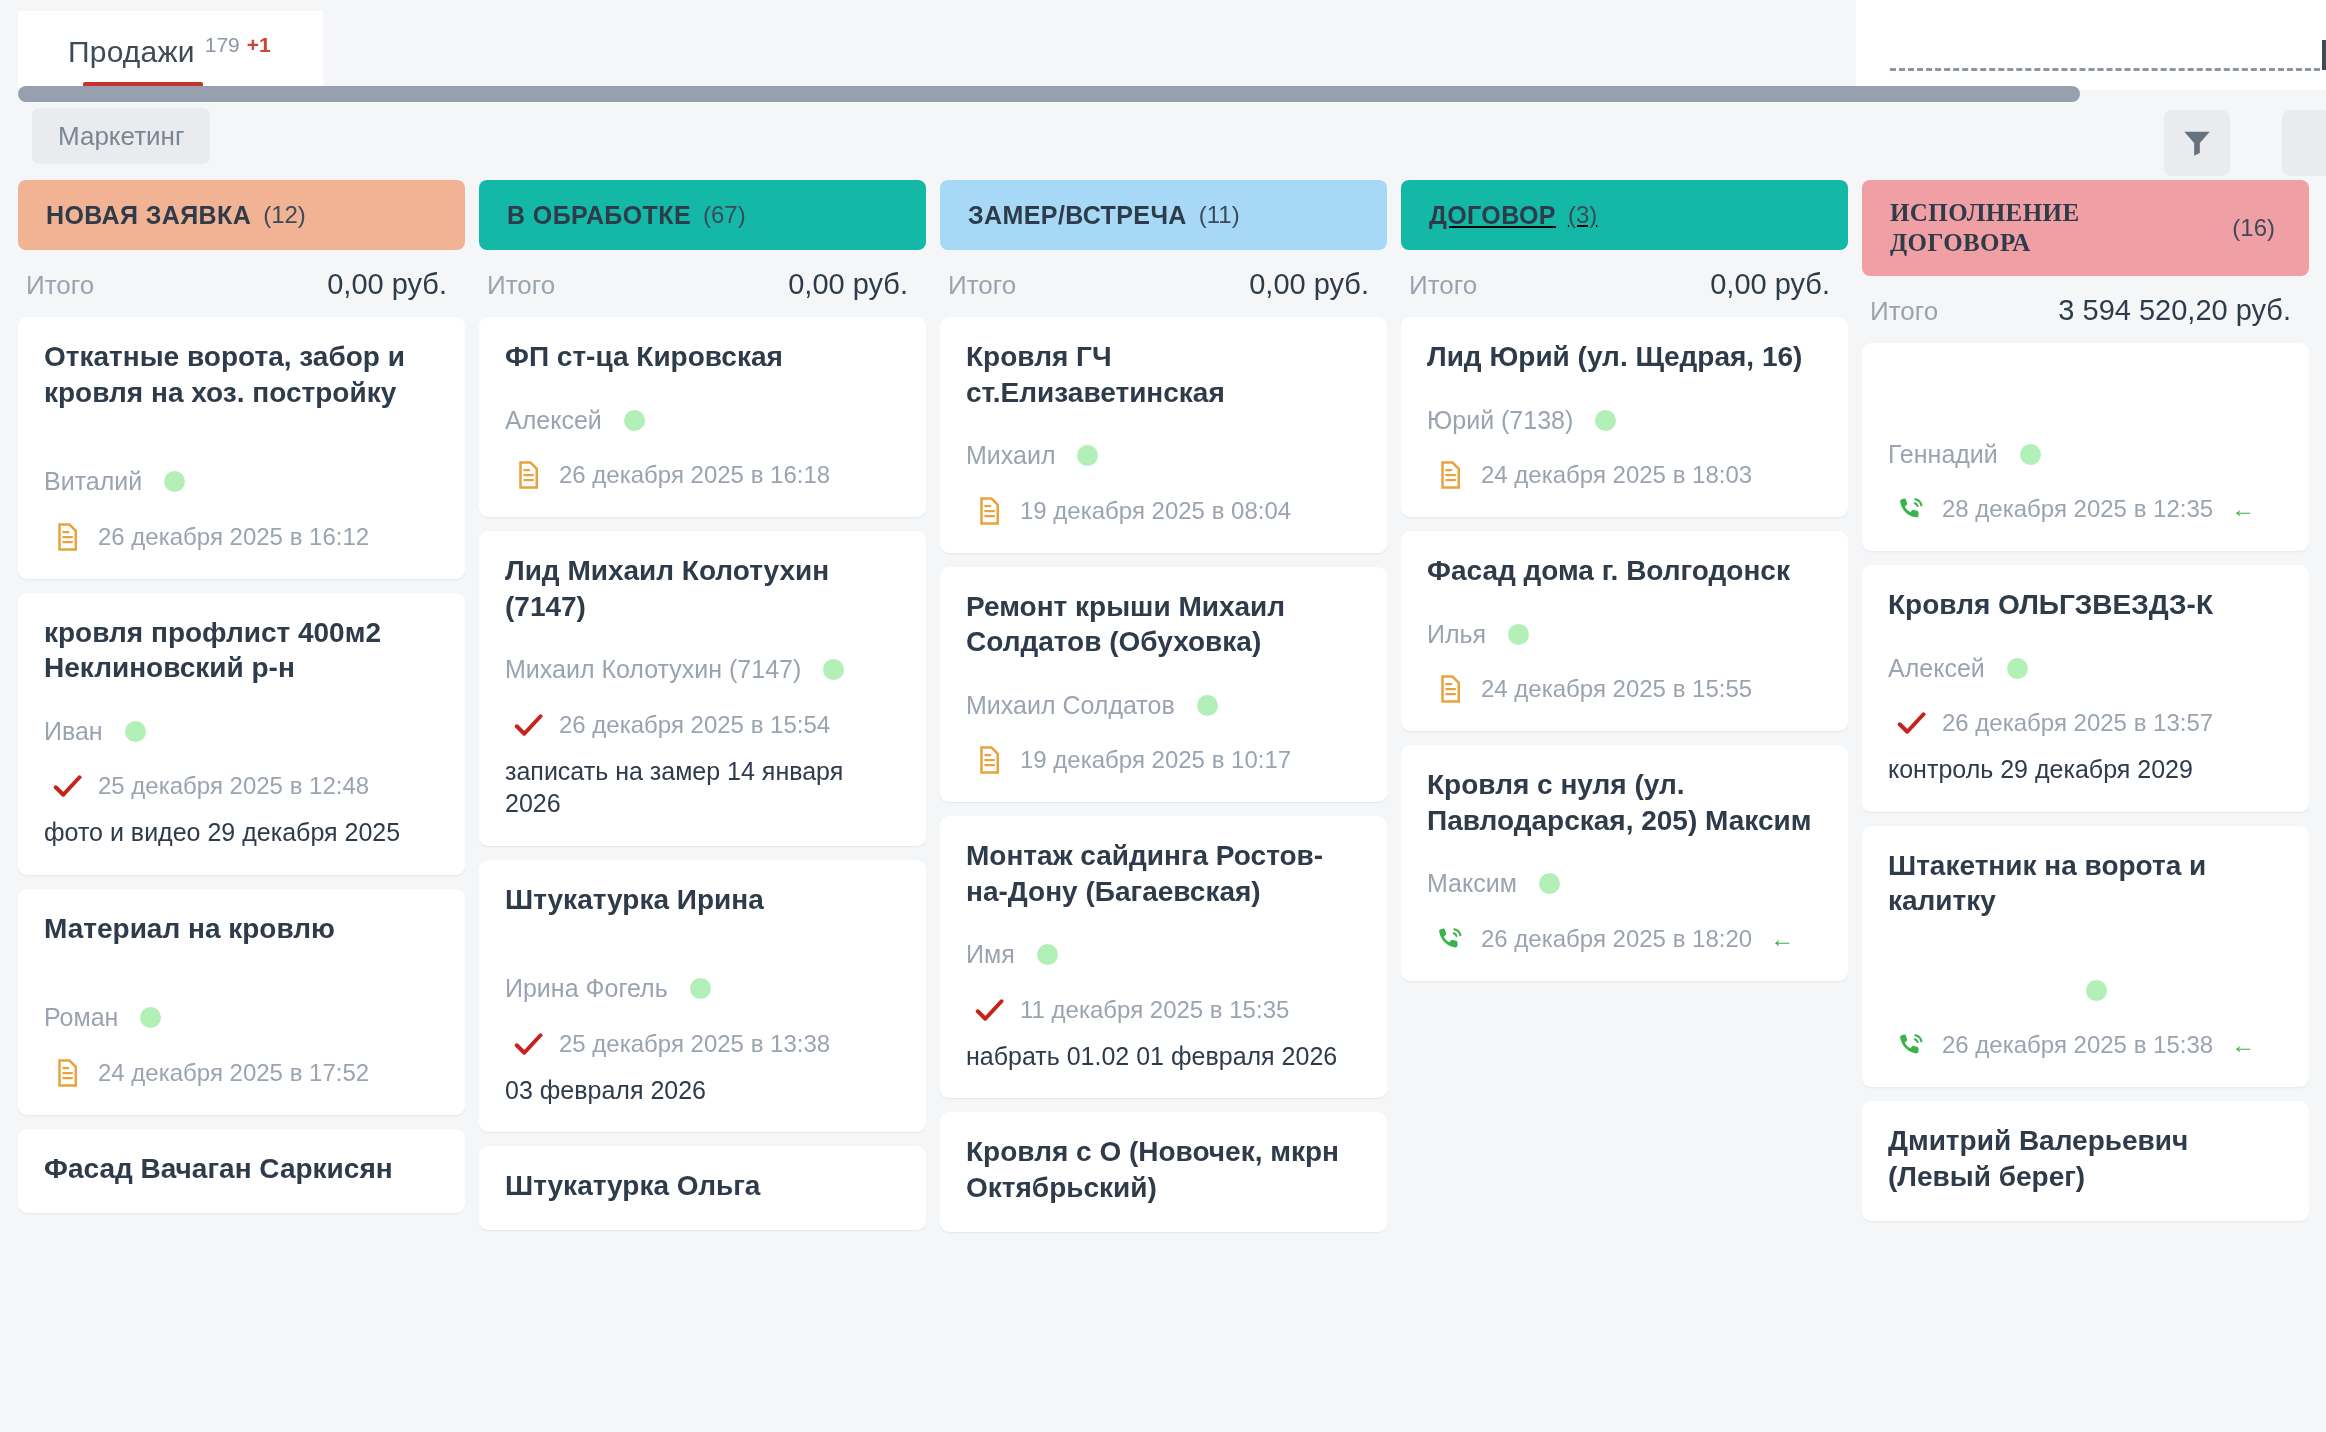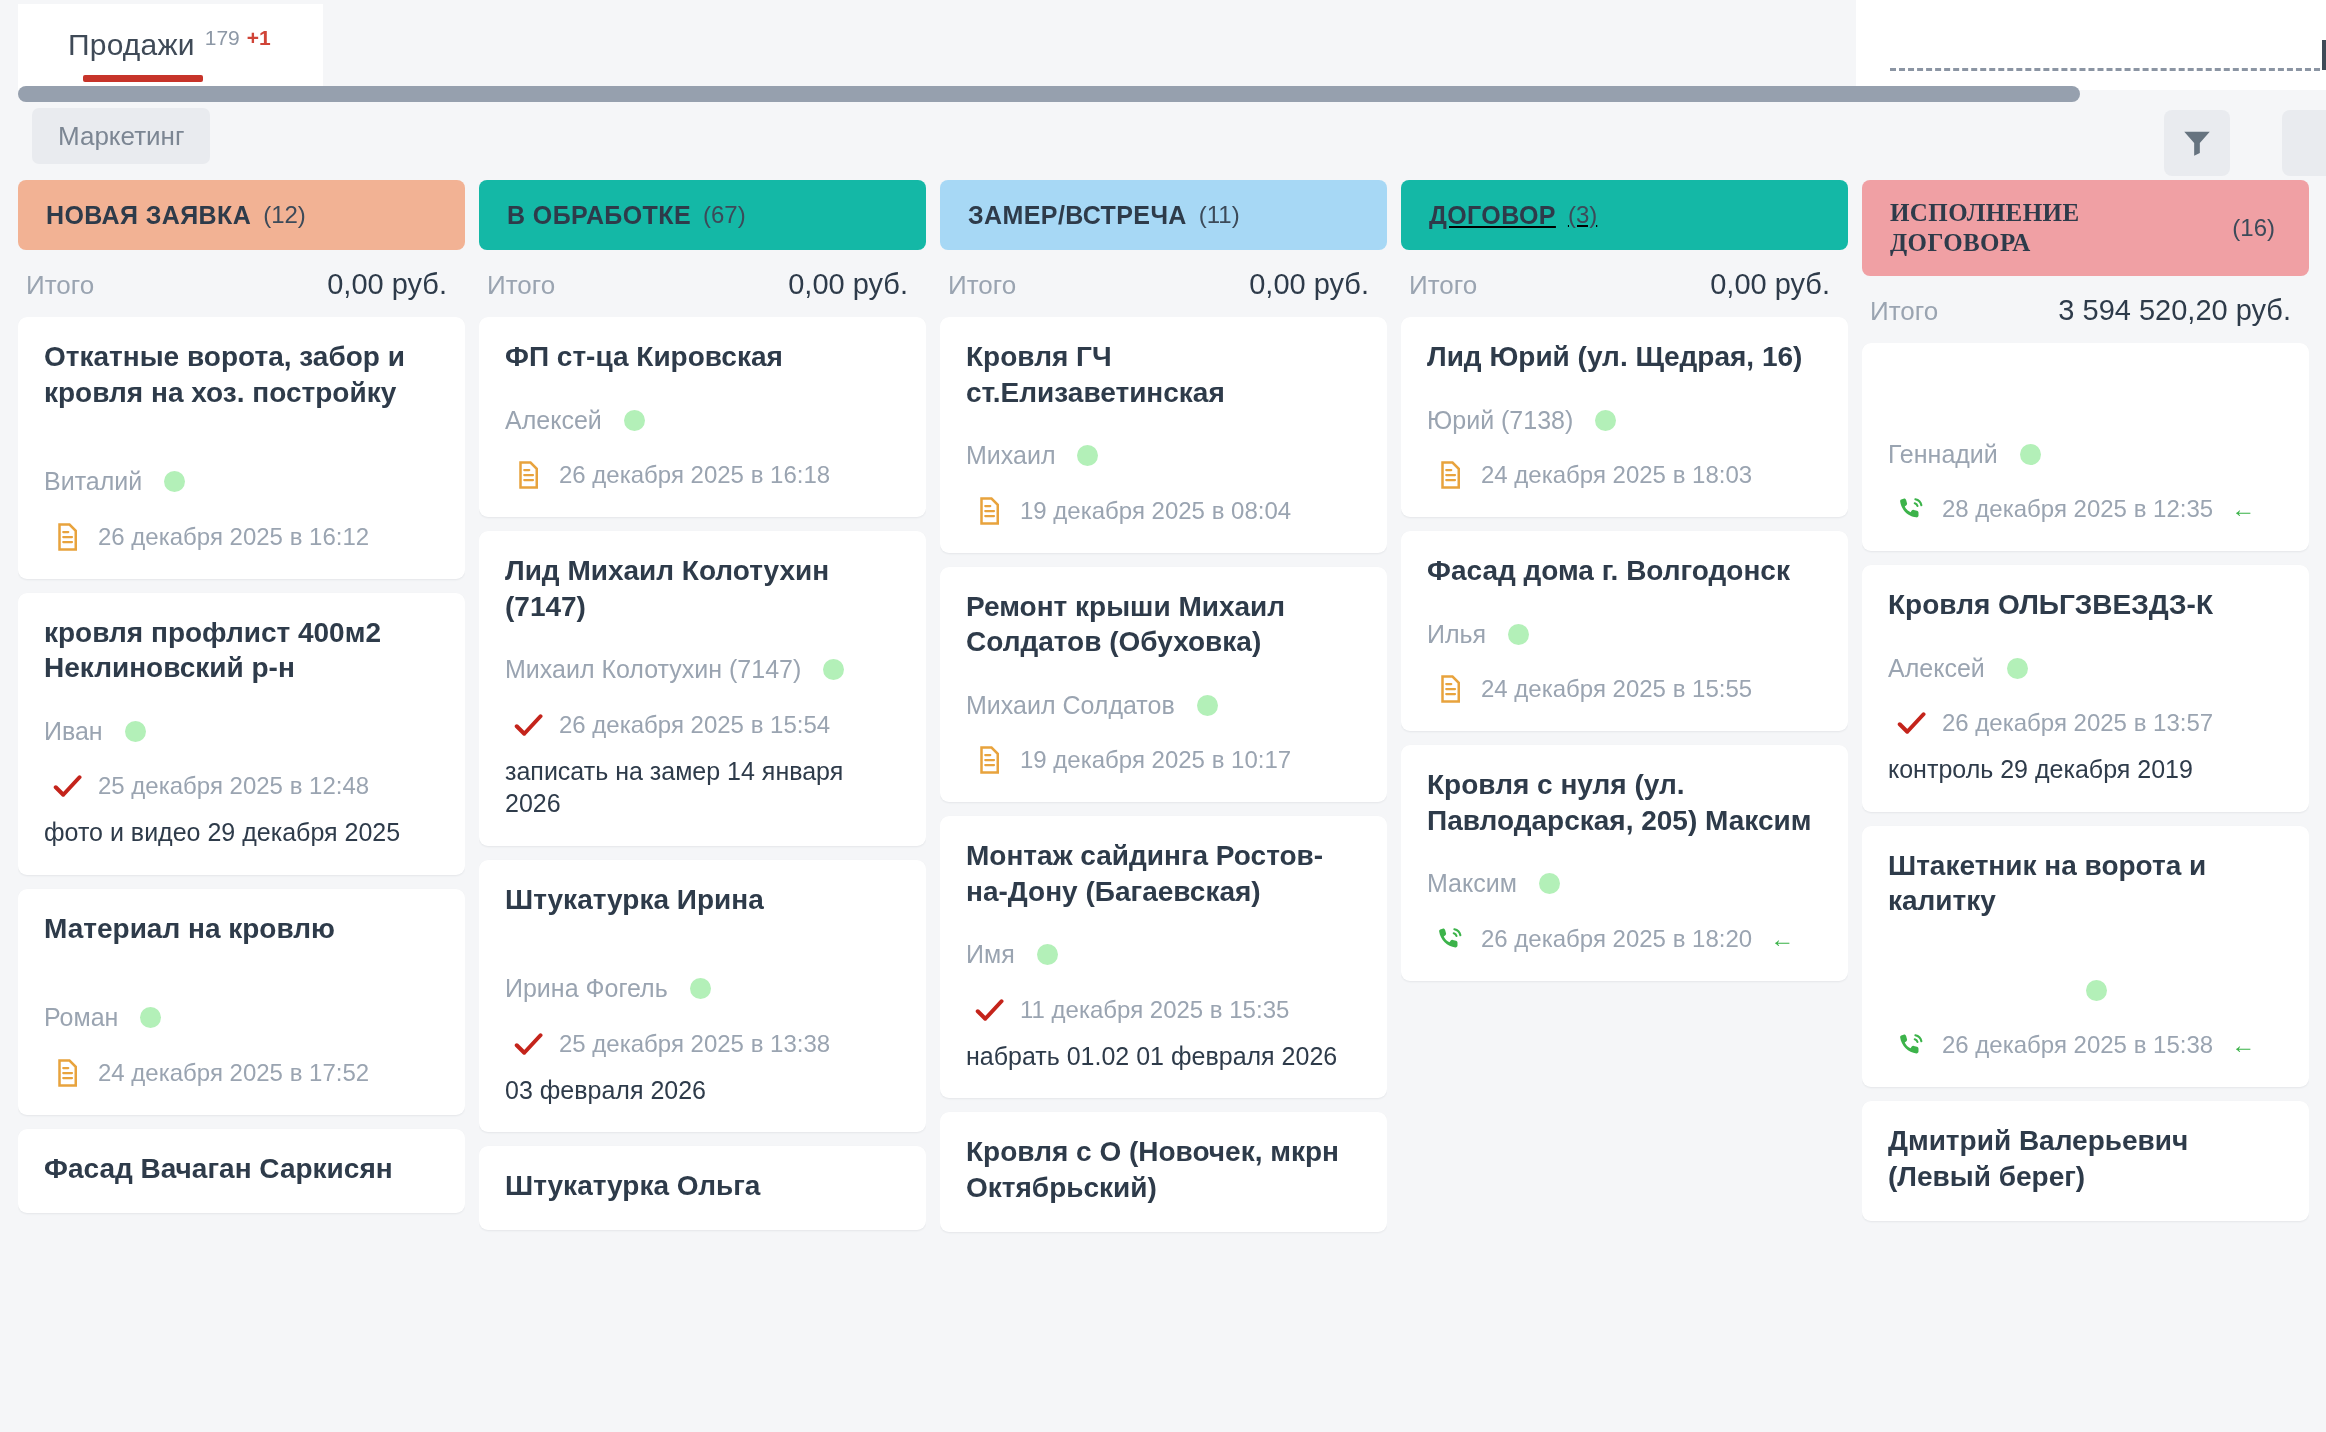--- a/index.html
+++ b/index.html
@@ -12,21 +12,21 @@
 
   
   .topbar {
     position: relative;
     height: 90px;
     background: #f5f6f8;
     padding-left: 18px;
   }
   .tabcard {
     position: absolute;
-    left: 18px; top: 4px;
+    left: 18px; top: 11px;
     height: 90px;
     background: #ffffff;
     border-radius: 0 0 6px 6px;
     padding: 26px 52px 0 50px;
     display: flex;
     align-items: flex-start;
   }
   .tab-label {
     font-size: 30px;
     color: #3f4a57;
@@ -544,21 +544,21 @@
             <span class="dot"></span>
           </div>
           <div class="card-meta">
             <span class="meta-icon">
               <svg viewBox="0 0 24 24" width="30" height="30">
                 <path d="M3 13l6 6L22 5" fill="none" stroke="#c4241b" stroke-width="3.2" stroke-linecap="round" stroke-linejoin="round"></path>
               </svg>
             </span>
             <span class="meta-date">26 декабря 2025 в 13:57</span>
           </div>
-          <div class="card-note">контроль 29 декабря 2019</div>
+          <div class="card-note">контроль 29 декабря 2029</div>
         </div>
         <div class="card">
           <div class="card-title">Штакетник на ворота и калитку</div>
           <div class="spacer-pad"></div>
           <div class="card-person" style="justify-content: center;">
             <span class="person-name"></span>
             <span class="dot"></span>
           </div>
           <div class="card-meta">
             <span class="meta-icon">

